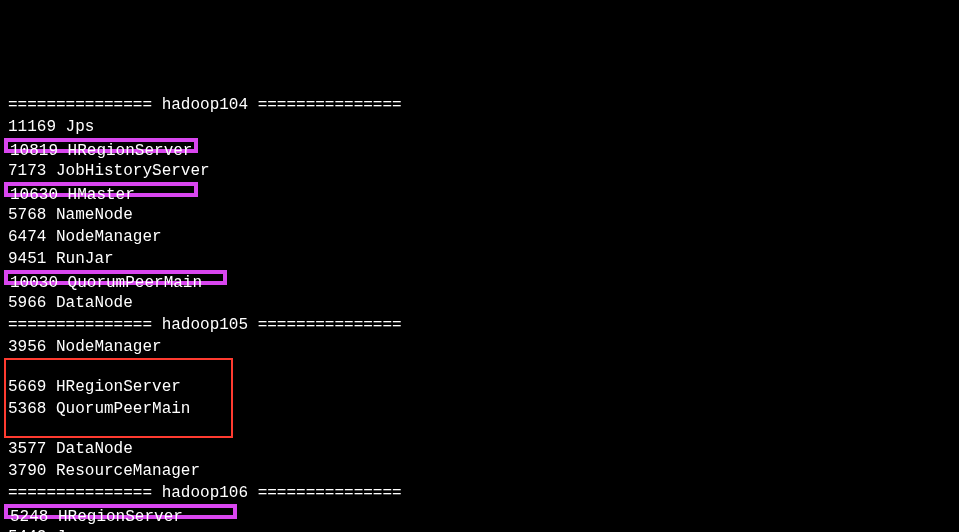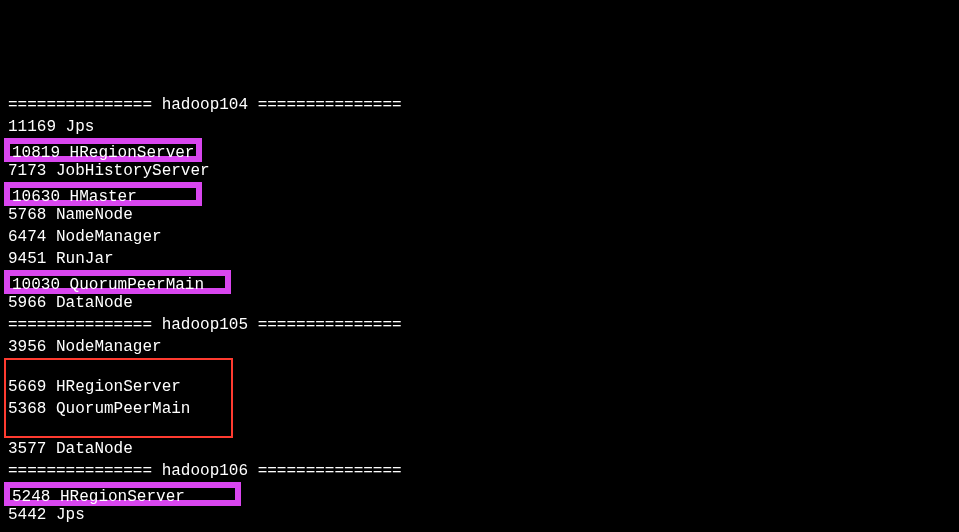--- a/index.html
+++ b/index.html
@@ -15,39 +15,39 @@
       height: 532px;
       overflow: hidden;
       box-sizing: border-box;
     }
     .line {
       display: block;
       height: 22px;
     }
     .highlight {
       display: inline-block;
-      border: 6px solid #d946ef;
+      border: 4px solid #d946ef;
       padding: 0px 2px;
       margin-left: -4px;
       line-height: 18px;
-      height: 24px;
+      height: 15px;
       box-sizing: border-box;
       font-family: Liberation Mono, monospace;
     }
     .highlight-double {
       display: inline-block;
       border: 2px solid #ff3b30;
       padding: 16px 2px;
       margin-left: -4px;
       box-sizing: border-box;
     }
   </style>
 </head>
 <body>
 
 
 
 <div id="terminal"><span class="line">=============== hadoop104 ===============</span><span class="line">11169 Jps</span><span class="line"><span class="highlight">10819 HRegionServer</span></span><span class="line">7173 JobHistoryServer</span><span class="line"><span class="highlight">10630 HMaster      </span></span><span class="line">5768 NameNode</span><span class="line">6474 NodeManager</span><span class="line">9451 RunJar</span><span class="line"><span class="highlight">10030 QuorumPeerMain  </span></span><span class="line">5966 DataNode</span><span class="line">=============== hadoop105 ===============</span><span class="line">3956 NodeManager</span><span class="highlight-double">5669 HRegionServer     
 5368 QuorumPeerMain    </span>
-<span class="line">3577 DataNode</span><span class="line">=============== hadoop106 ===============</span><span class="line"><span class="highlight">5248 HRegionServer     </span></span><span class="line">5442 Jps</span></div>
+<span class="line">3577 DataNode</span><span class="line">3790 ResourceManager</span><span class="line">=============== hadoop106 ===============</span><span class="line"><span class="highlight">5248 HRegionServer     </span></span><span class="line">5442 Jps</span></div>
 
 
 
 
 </body></html>

